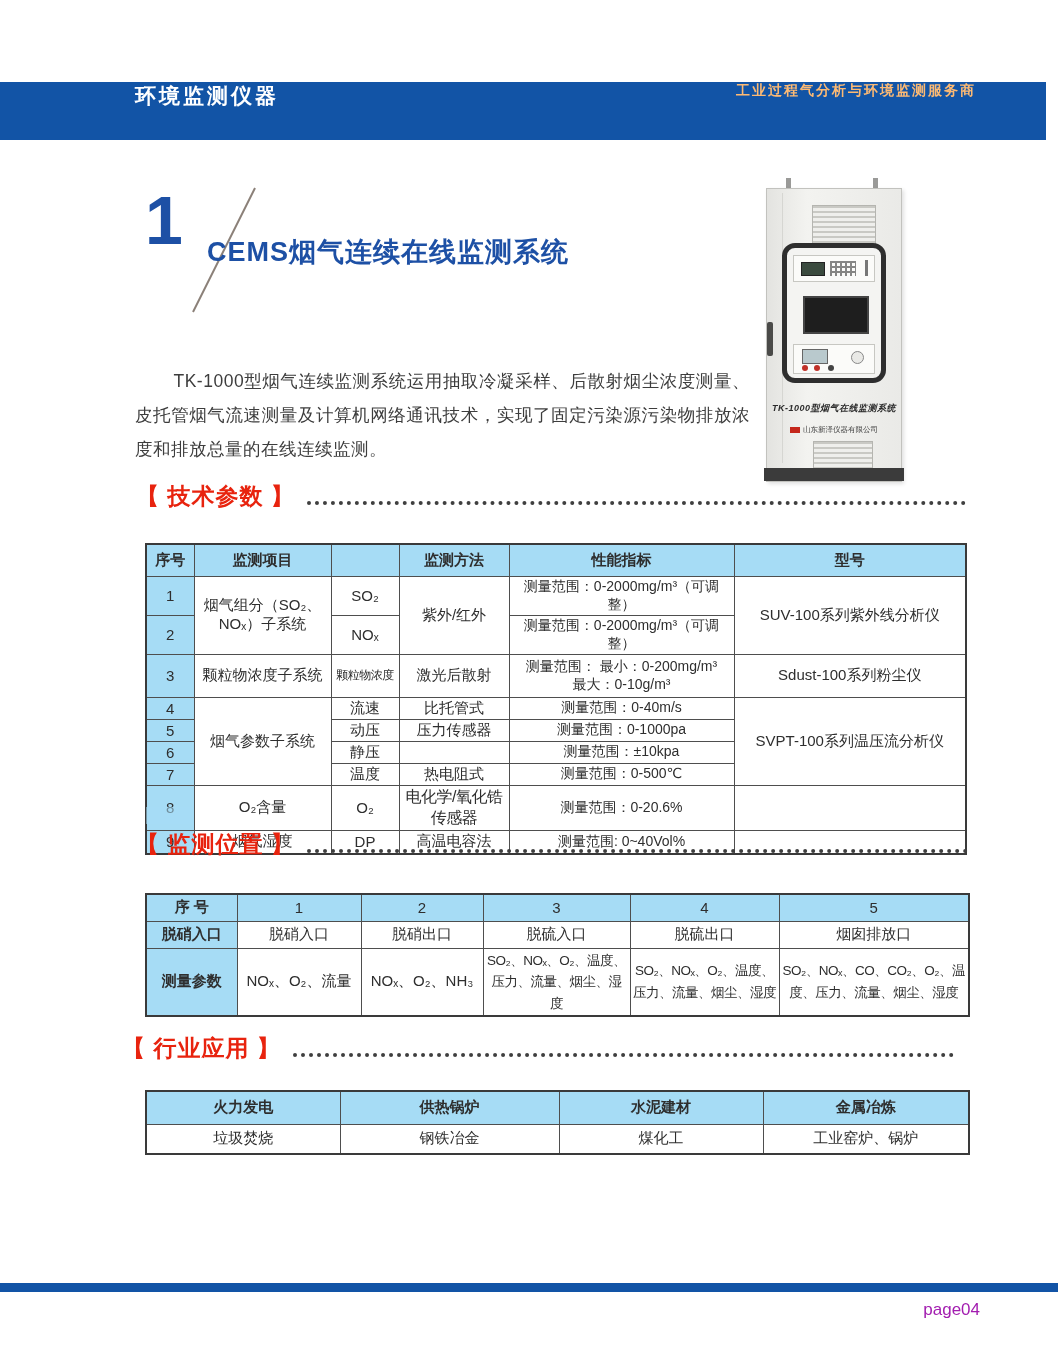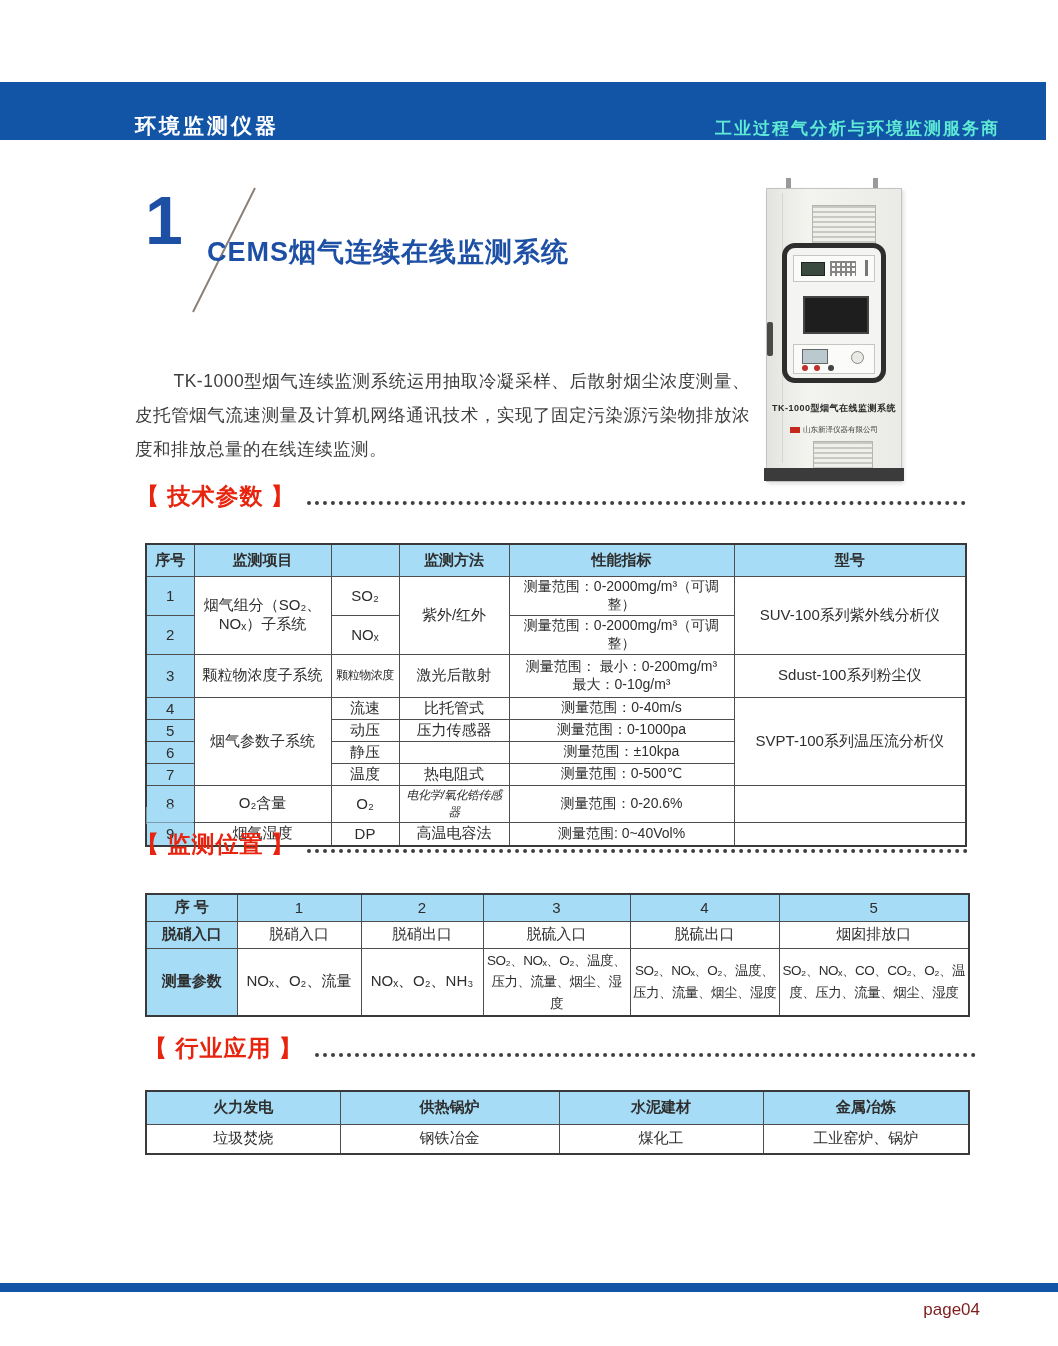--- a/index.html
+++ b/index.html
@@ -1,23 +1,23 @@
 <!DOCTYPE html>
 <html><head>
 <meta charset="utf-8">
 <style>
   html,body{margin:0;padding:0;background:#fff;}
   .page{position:relative;width:1058px;height:1346px;background:#ffffff;overflow:hidden;
         font-family:"Liberation Sans","DejaVu Sans",sans-serif;color:#2e2e2e;}
 
   
   .top-band{position:absolute;left:0;top:82px;height:58px;width:1046px;background:#1254a6;
-            display:flex;align-items:flex-end;justify-content:space-between;}
+            display:flex;align-items:flex-start;justify-content:space-between;}
   .top-band .lft{margin-left:135px;color:#fff;font-size:21px;font-weight:bold;letter-spacing:3px;}
-  .top-band .rgt{margin-right:46px;color:#5eead4;font-size:17px;font-weight:bold;letter-spacing:2px;}
+  .top-band .rgt{margin-right:70px;color:#fdba74;font-size:14px;font-weight:bold;letter-spacing:2px;}
 
   
   .title-block{position:absolute;left:145px;top:186px;width:520px;height:110px;}
   .big-num{position:absolute;left:0;top:0;font-size:68px;line-height:1;font-weight:bold;color:#1d50a5;}
   .slash{position:absolute;left:18px;top:0;}
   .main-title{position:absolute;left:62px;top:48px;margin:0;font-size:27px;font-weight:bold;color:#1d50a5;letter-spacing:1px;white-space:nowrap;}
 
   
   .sec-head{position:absolute;display:flex;align-items:flex-end;}
   .sec-label{color:#e8230e;font-size:23px;font-weight:bold;white-space:nowrap;letter-spacing:1px;}
@@ -45,44 +45,44 @@
   .inst1-screen{position:absolute;left:7px;top:6px;width:22px;height:12px;background:#3a4a3e;border:1px solid #222;}
   .inst1-keys{position:absolute;left:36px;top:5px;width:26px;height:15px;
               background:repeating-linear-gradient(90deg,#555 0 2px,transparent 2px 5px),
                          repeating-linear-gradient(180deg,#555 0 2px,transparent 2px 5px);opacity:.7;}
   .inst1-slot{position:absolute;right:6px;top:4px;width:3px;height:16px;background:#777;}
   .inst2{position:absolute;left:16px;top:48px;width:62px;height:34px;background:#1e1e1e;border:2px solid #454545;}
   .inst3{position:absolute;left:6px;top:96px;right:6px;height:28px;background:#fbfbf9;border:1px solid #c7c7c2;}
   .inst3-lcd{position:absolute;left:8px;top:4px;width:24px;height:13px;background:#b9c9cd;border:1px solid #666;}
   .btn{position:absolute;top:20px;width:6px;height:6px;border-radius:50%;}
   .gauge{position:absolute;right:10px;top:6px;width:11px;height:11px;border-radius:50%;border:1px solid #888;background:#e9e9e6;}
-  .cab-label{position:absolute;left:0;top:213px;width:100%;text-align:center;font-size:9px;font-weight:bold;color:#2b2b2b;letter-spacing:0.5px;}
+  .cab-label{position:absolute;left:0;top:213px;width:100%;text-align:center;font-size:9px;font-weight:bold;color:#2b2b2b;letter-spacing:0.5px;font-style:italic;}
   .cab-brand{position:absolute;left:0;top:236px;width:100%;display:flex;justify-content:center;align-items:center;gap:3px;}
   .brand-mark{width:10px;height:6px;background:#c5281c;}
   .cab-brand span{font-size:7.5px;color:#3c3c3c;}
   .cab-base{position:absolute;left:-3px;bottom:0;width:140px;height:13px;background:#3b3b3b;}
 
   
   table{border-collapse:collapse;table-layout:fixed;padding-left:26px;}
   td,th{border:1px solid #4e4e4e;text-align:center;vertical-align:middle;padding:1px 2px;
         font-size:15px;color:#2e2e2e;white-space:pre-line;overflow:hidden;}
   .tbl{position:absolute;}
   .tbl table{border:2px solid #3a3a3a;}
   .hd{background:#a6dcf5;font-weight:bold;}
   .numcol{background:#a6dcf5;}
   .perf{font-size:14px;}
   .tiny{font-size:12px;letter-spacing:-0.5px;}
-  .cond{font-size:12px;letter-spacing:-0.5px;font-style:italic;}
+  .cond{font-size:16px;letter-spacing:-0.5px;}
   .param{font-size:13.5px;letter-spacing:-0.5px;line-height:1.6;}
   .lbl-blue{background:#a6dcf5;font-weight:bold;}
   .tail-tab{position:absolute;left:146px;top:807px;width:47px;height:17px;background:#a6dcf5;opacity:.55;}
 
   
   .foot-bar{position:absolute;left:0;right:0;top:1283px;height:9px;background:#1254a6;}
-  .page-num{position:absolute;right:78px;top:1300px;font-size:17px;color:#7f1d1d;}
+  .page-num{position:absolute;right:78px;top:1300px;font-size:17px;color:#a21caf;}
 </style>
 </head>
 <body>
 
 <div class="page">
 
   <div class="top-band">
     <span class="lft">环境监测仪器</span>
     <span class="rgt">工业过程气分析与环境监测服务商</span>
   </div>
@@ -263,21 +263,21 @@
 压力、流量、烟尘、湿度</td>
         <td class="param">SO₂、NOₓ、O₂、温度、
 压力、流量、烟尘、湿度</td>
         <td class="param">SO₂、NOₓ、CO、CO₂、O₂、温
 度、压力、流量、烟尘、湿度</td>
       </tr>
     </tbody>
       </table>
   </div>
 
-  <div class="sec-head" style="left:144px;top:1033px;width:832px">
+  <div class="sec-head" style="left:122px;top:1033px;width:832px">
     <span class="sec-label">【 行业应用 】</span>
     <span class="dots"></span>
   </div>
 
   <div class="tbl" style="left:145px;top:1090px">
     <table>
       <colgroup>
         <col style="width:194px">
           <col style="width:219px">
           <col style="width:204px">

